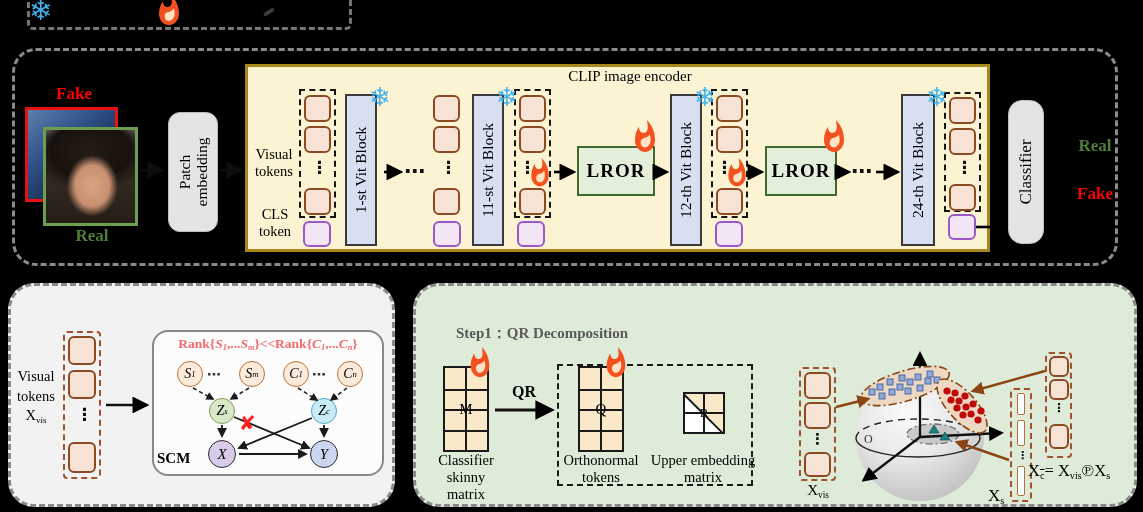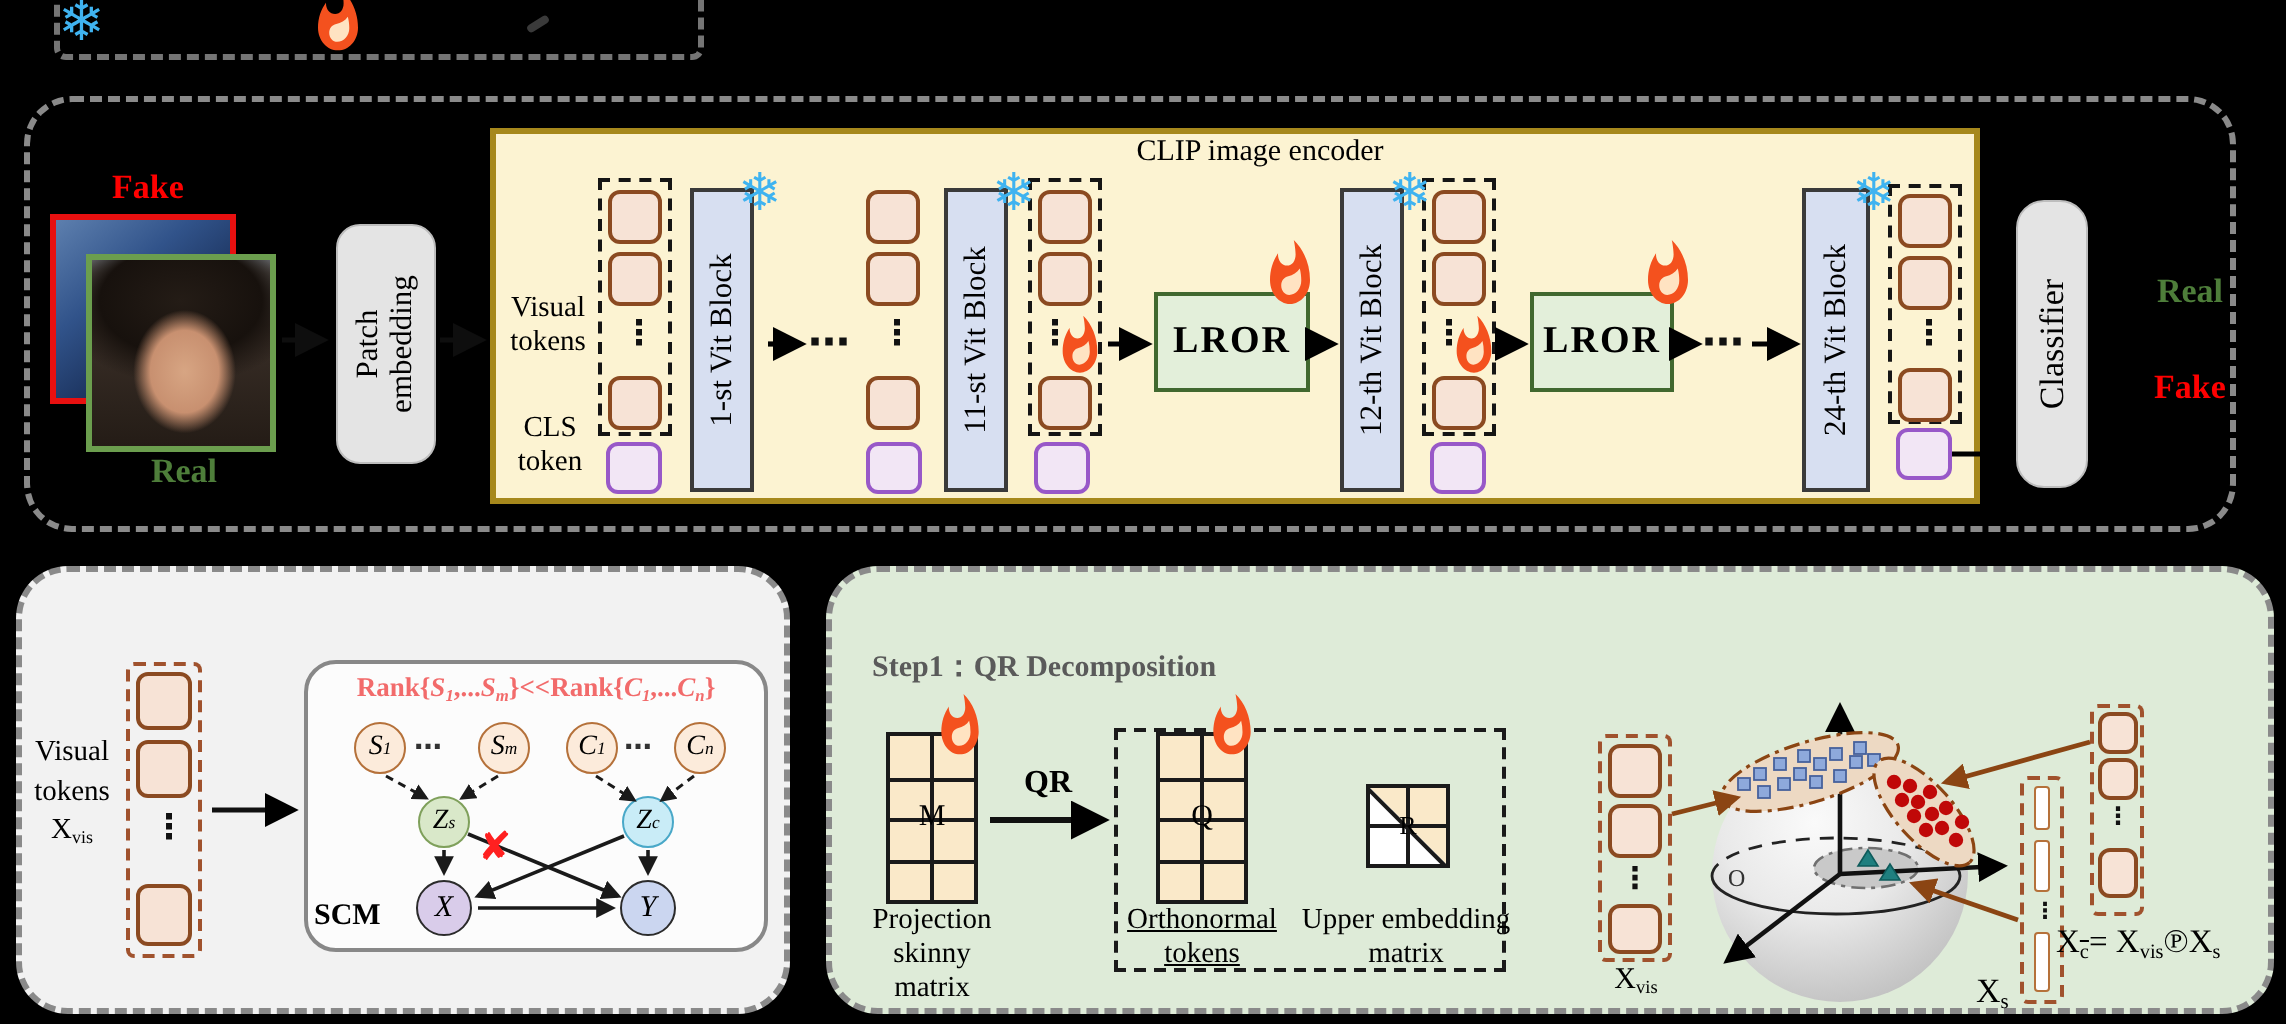--- a/index.html
+++ b/index.html
@@ -26,21 +26,21 @@
   .hdots{position:absolute;font-family:"DejaVu Sans",sans-serif;font-weight:bold;color:#111;font-size:21px;line-height:1;}
   .snow{position:absolute;color:#3FB3F0;font-family:"DejaVu Sans",sans-serif;line-height:1;z-index:7;}
   .fire{position:absolute;z-index:7;}
   .node{position:absolute;border-radius:50%;display:flex;align-items:center;justify-content:center;
         font-size:14px;box-sizing:border-box;line-height:1;}
   .mat{position:absolute;background:#FAE9C9;border:2px solid #1a1a1a;box-sizing:border-box;}
   .mat .vline{position:absolute;left:50%;top:0;width:2px;height:100%;background:#1a1a1a;margin-left:-1px;}
   .mat .hline{position:absolute;left:0;width:100%;height:2px;background:#1a1a1a;}
   .mat .letter{position:absolute;width:100%;text-align:center;top:50%;transform:translateY(-50%);font-size:15px;}
   .cap{position:absolute;text-align:center;font-size:14.5px;line-height:1.18;}
-  .steplabel{position:absolute;font-weight:bold;font-size:15px;color:#5a5a5a;white-space:nowrap;}
+  .steplabel{position:absolute;font-weight:bold;font-size:15px;color:#5a5a5a;white-space:nowrap;margin-left:20px;}
   .imgph{position:absolute;box-sizing:border-box;}
   .bar{position:absolute;background:#fff;border:1.5px solid #B5713A;border-radius:2px;box-sizing:border-box;}
   svg.overlay{position:absolute;left:0;top:0;z-index:6;pointer-events:none;}
 </style>
 </head>
 <body>
 
 <div id="stage">
 
   <svg width="0" height="0" style="position:absolute">
@@ -236,39 +236,39 @@
     <div class="vline"></div>
     <div class="hline" style="top:25%;"></div>
       <div class="hline" style="top:50%;"></div>
       <div class="hline" style="top:75%;"></div>
     <div class="letter">M</div>
   </div>
   <svg class="fire" style="left:466px;top:346px;" width="28" height="34" viewBox="0 0 24 24" preserveAspectRatio="none">
       <use href="#flame"></use>
     </svg>
   <div class="cap" style="left:420px;top:452px;width:92px;">
-    <span style="display:block;">Projection skinny</span>
+    <span style="display:block;">Classifier skinny</span>
     <span style="display:block;">matrix</span>
   </div>
 
   <div class="abs" style="left:502px;top:383px;width:44px;text-align:center;font-weight:bold;font-size:16px;">QR</div>
 
   <div class="abs" style="left:557px;top:364px;width:196px;height:122px;border:2px dashed #1a1a1a;box-sizing:border-box;"></div>
 
   <div class="mat" style="left:578px;top:366px;width:46px;height:86px;">
     <div class="vline"></div>
     <div class="hline" style="top:25%;"></div>
       <div class="hline" style="top:50%;"></div>
       <div class="hline" style="top:75%;"></div>
     <div class="letter">Q</div>
   </div>
   <svg class="fire" style="left:602px;top:346px;" width="28" height="34" viewBox="0 0 24 24" preserveAspectRatio="none">
       <use href="#flame"></use>
     </svg>
-  <div class="cap" style="left:556px;top:452px;width:90px;text-decoration:underline;">
+  <div class="cap" style="left:556px;top:452px;width:90px;">
     <span style="display:block;">Orthonormal</span>
     <span style="display:block;">tokens</span>
   </div>
 
   <div class="abs" style="left:683px;top:392px;width:42px;height:42px;border:2px solid #1a1a1a;box-sizing:border-box;
               background:linear-gradient(to bottom left,#FAE9C9 49.6%,#ffffff 50%);">
     <div style="position:absolute;left:50%;top:0;width:2px;height:100%;background:#1a1a1a;margin-left:-1px;"></div>
     <div style="position:absolute;left:0;top:50%;width:100%;height:2px;background:#1a1a1a;margin-top:-1px;"></div>
     <div style="position:absolute;left:0;top:0;width:54px;height:2px;background:#1a1a1a;transform-origin:0 0;transform:rotate(45deg);"></div>
     <div style="position:absolute;width:100%;text-align:center;top:50%;transform:translateY(-50%);font-size:13px;">R</div>

